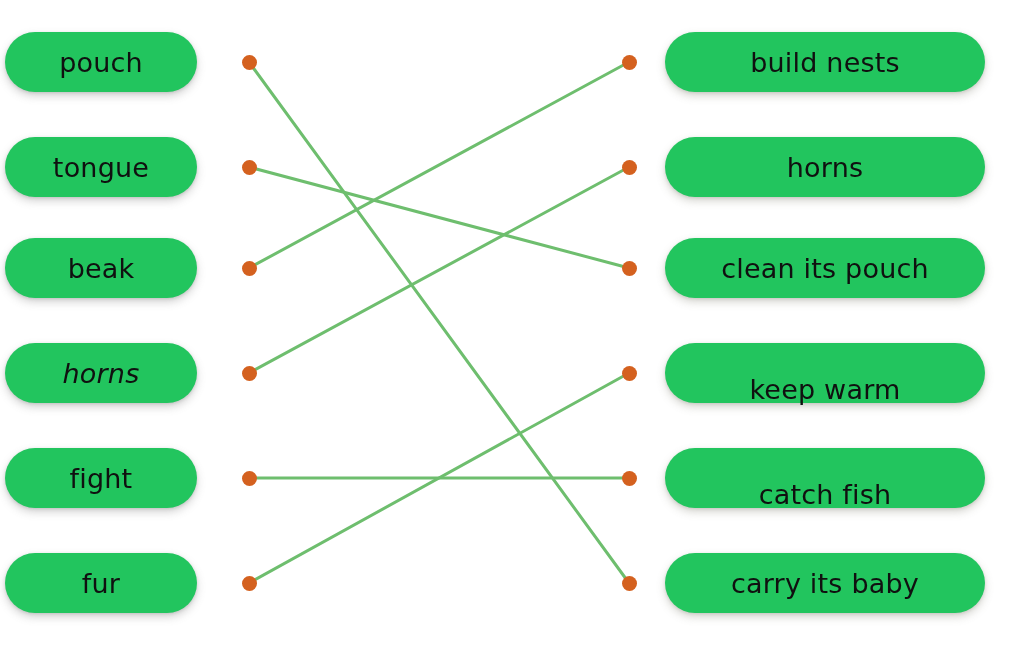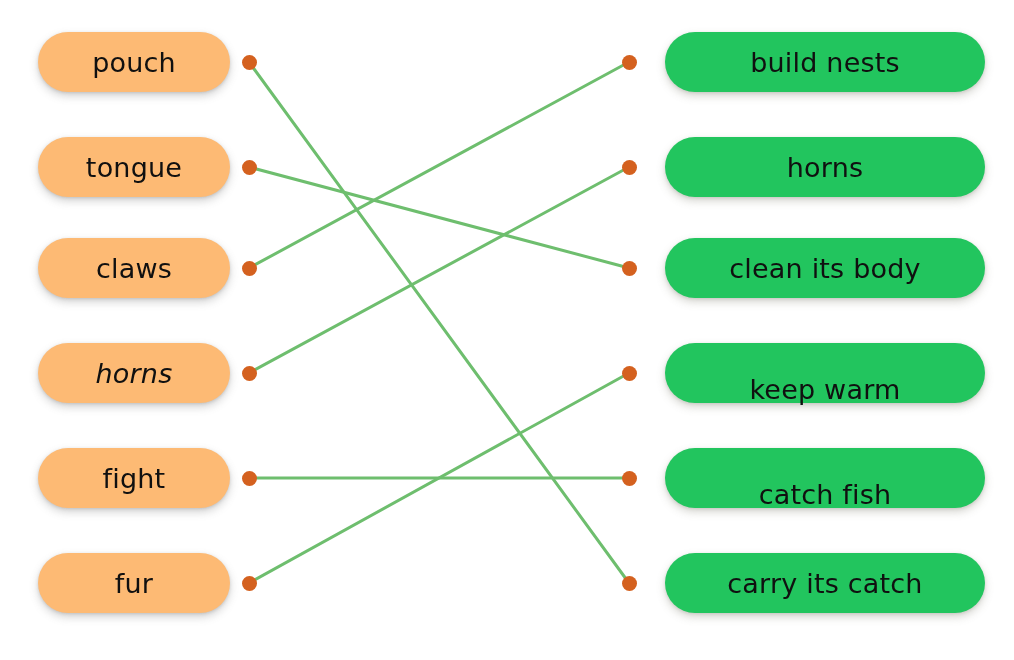--- a/index.html
+++ b/index.html
@@ -38,24 +38,24 @@
     box-sizing: border-box;
     border-radius: 32px;
     font-size: 27px;
     letter-spacing: 0.2px;
     color: #101010;
     line-height: 1;
     user-select: none;
   }
 
   .pill-left {
-    left: 38px;
+    left: 5px;
     width: 192px;
     height: 60px;
-    background: #fdba74;
+    background: #22c55e;
     box-shadow: 0 4px 9px rgba(110,110,110,0.30),
                 0 1px 3px rgba(110,110,110,0.22);
   }
 
   .pill-right {
     left: 665px;
     width: 320px;
     height: 60px;
     background: #22c55e;
     box-shadow: 0 4px 9px rgba(120,118,104,0.30),
@@ -90,50 +90,50 @@
     </svg>
 
   <div id="left-column">
       <div class="pill pill-left" style="top: 32px;">
         <span>pouch</span>
       </div>
       <div class="pill pill-left" style="top: 137px;">
         <span>tongue</span>
       </div>
       <div class="pill pill-left" style="top: 238px;">
-        <span>claws</span>
+        <span>beak</span>
       </div>
       <div class="pill pill-left" style="top: 343px; font-style: italic;">
         <span>horns</span>
       </div>
       <div class="pill pill-left" style="top: 448px;">
         <span>fight</span>
       </div>
       <div class="pill pill-left" style="top: 553px;">
         <span>fur</span>
       </div>
     </div>
   <div id="right-column">
       <div class="pill pill-right" style="top: 32px;">
         <span>build nests</span>
       </div>
       <div class="pill pill-right" style="top: 137px;">
         <span>horns</span>
       </div>
       <div class="pill pill-right" style="top: 238px;">
-        <span>clean its body</span>
+        <span>clean its pouch</span>
       </div>
       <div class="pill pill-right" style="top: 343px; align-items: flex-end;">
         <span>keep warm</span>
       </div>
       <div class="pill pill-right" style="top: 448px; align-items: flex-end;">
         <span>catch fish</span>
       </div>
       <div class="pill pill-right" style="top: 553px;">
-        <span>carry its catch</span>
+        <span>carry its baby</span>
       </div>
     </div>
   <div id="dot-layer">
       <div class="dot dot-left" style="top: 62px; background: rgb(212, 97, 31);"></div>
       <div class="dot dot-left" style="top: 167px; background: rgb(212, 97, 31);"></div>
       <div class="dot dot-left" style="top: 268px; background: rgb(212, 97, 31);"></div>
       <div class="dot dot-left" style="top: 373px; background: rgb(212, 97, 31);"></div>
       <div class="dot dot-left" style="top: 478px; background: rgb(212, 97, 31);"></div>
       <div class="dot dot-left" style="top: 583px; background: rgb(212, 97, 31);"></div>
       <div class="dot dot-right" style="top: 62px; background: rgb(212, 97, 31);"></div>

